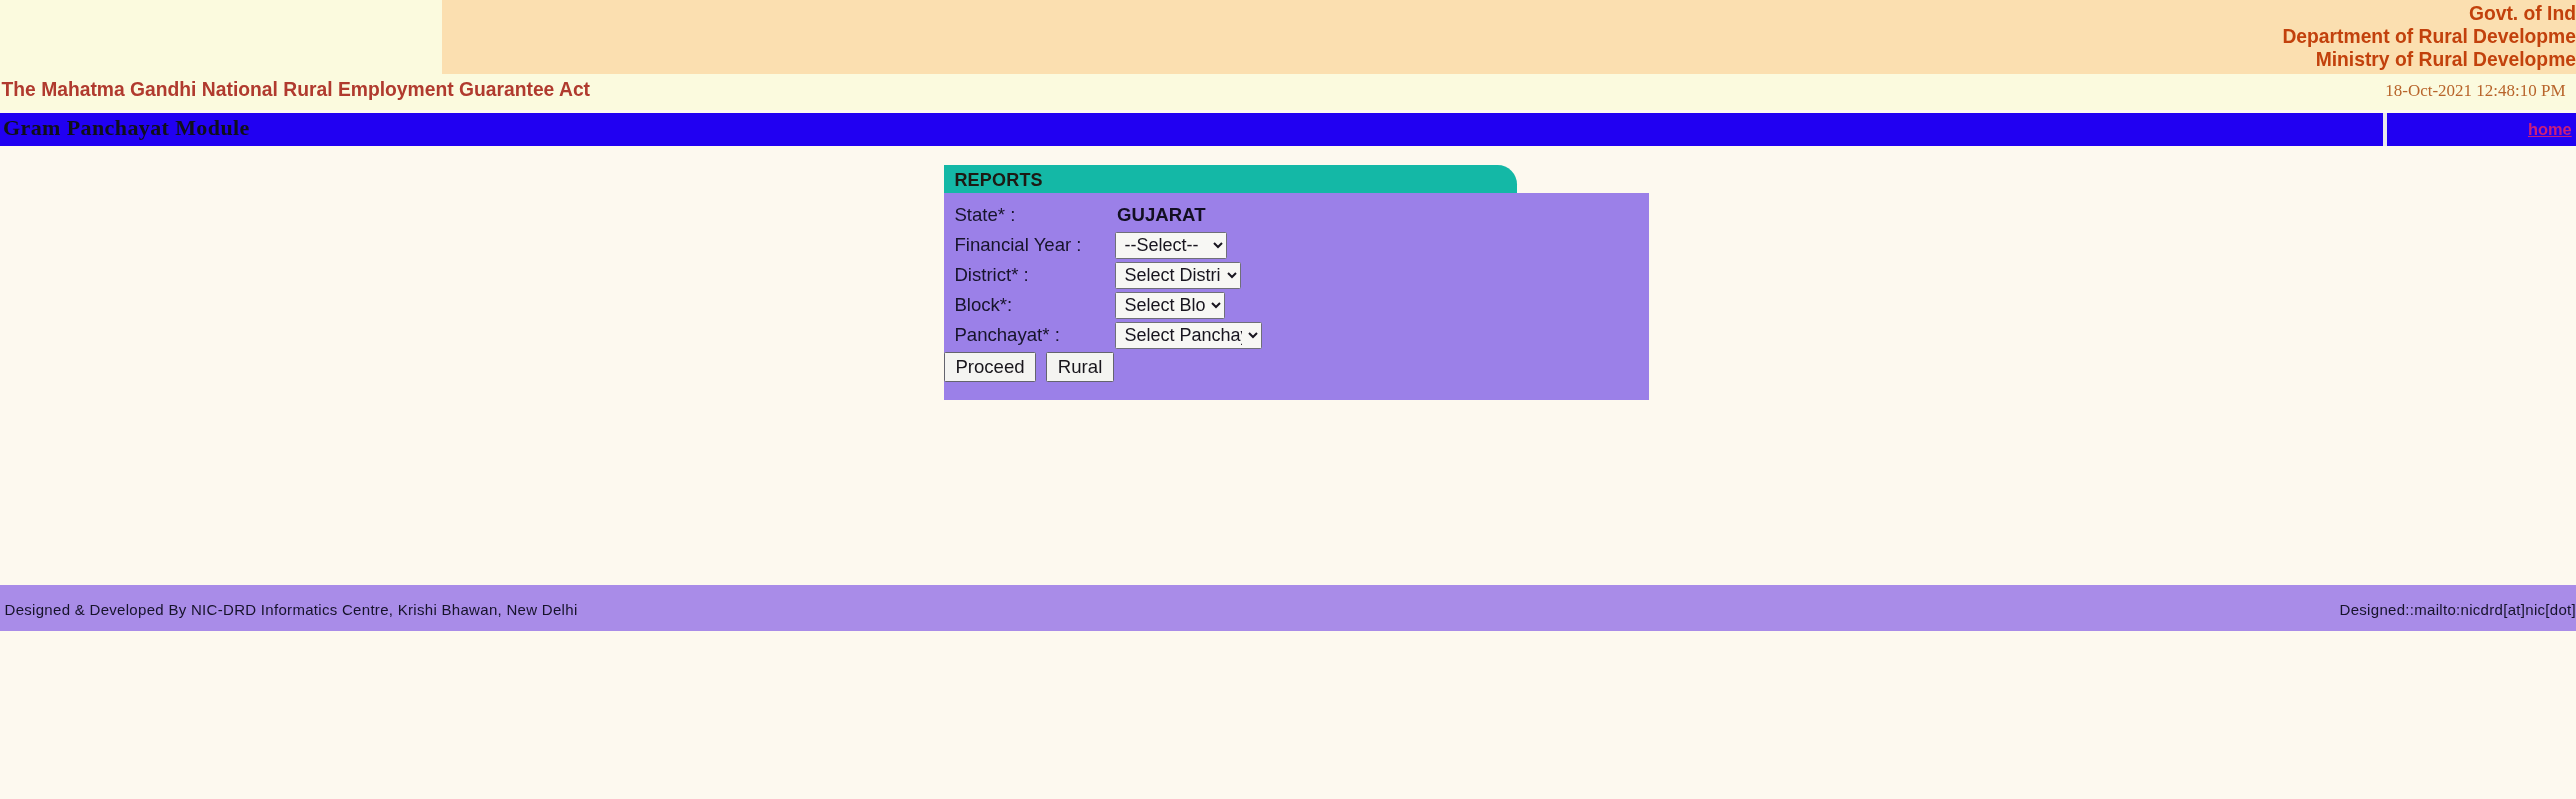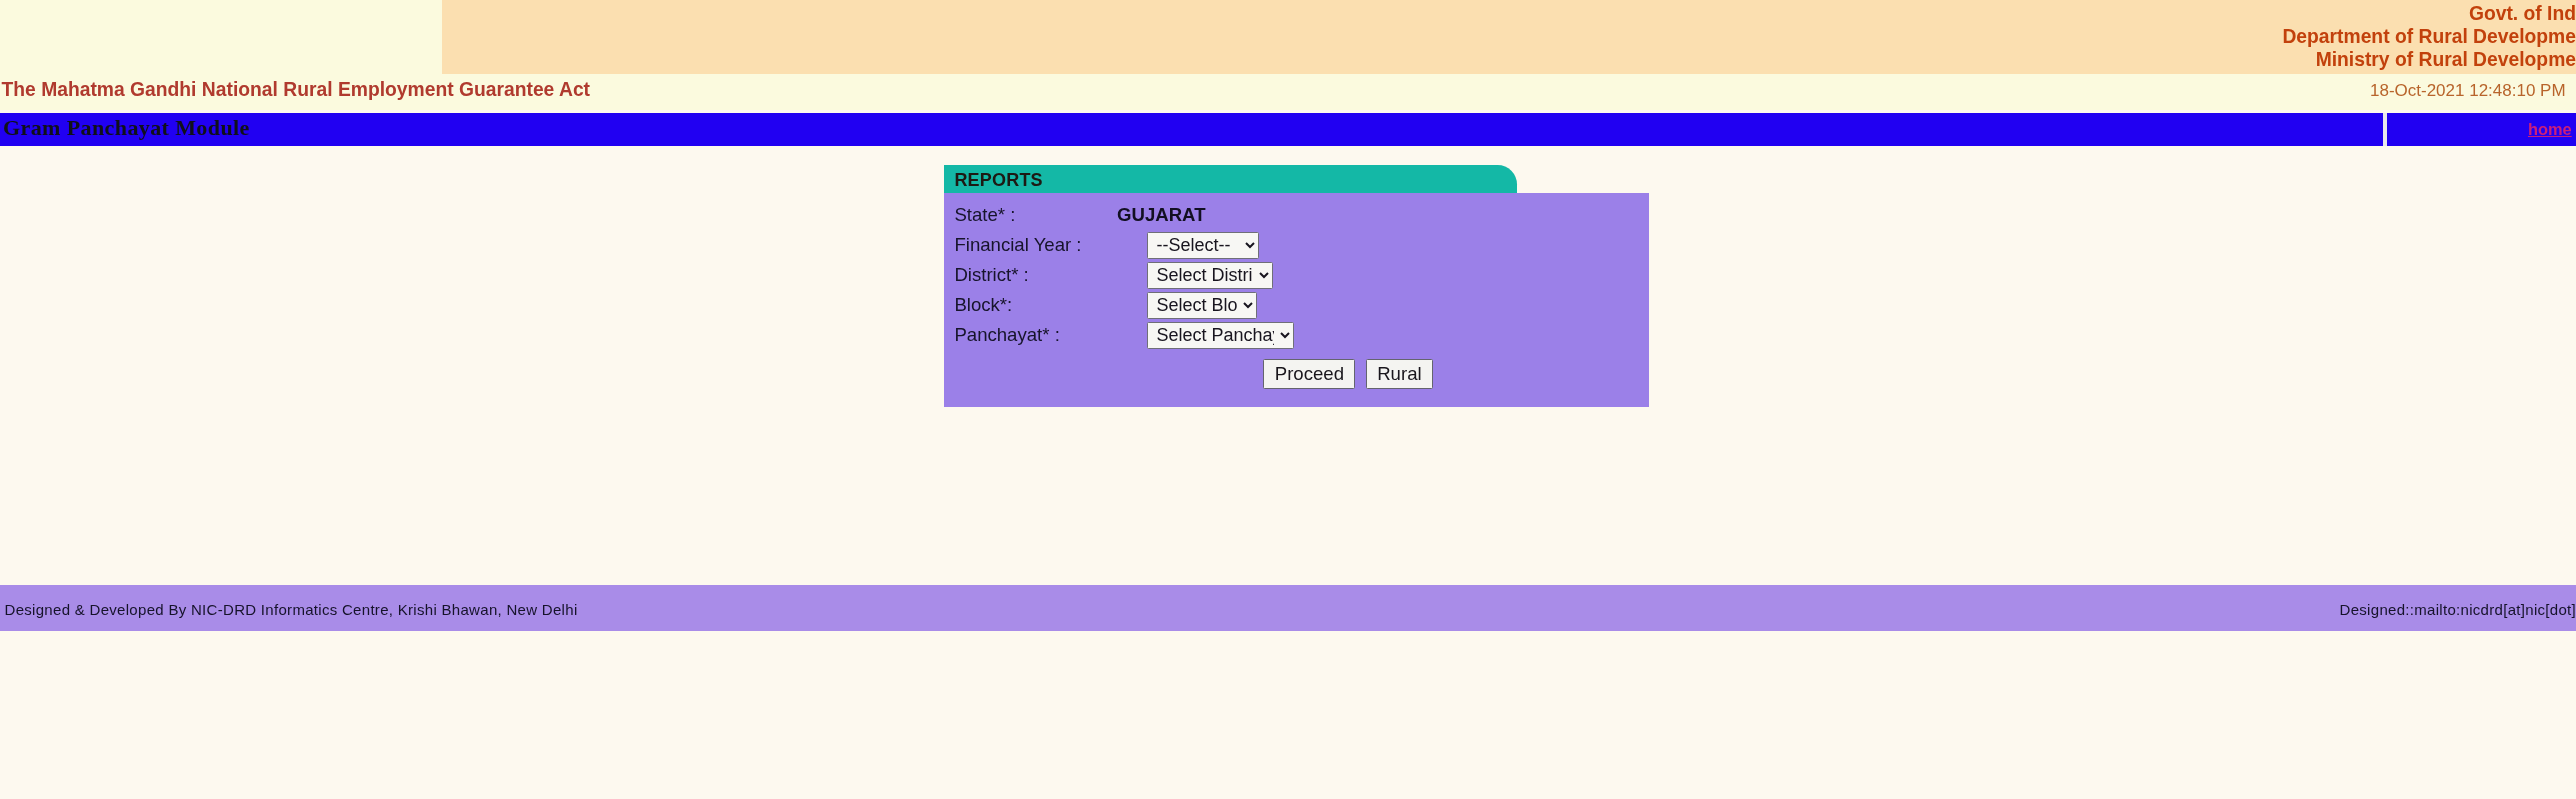--- a/index.html
+++ b/index.html
@@ -58,21 +58,21 @@
     left: 1.5px; top: 5.2px;
     font-family: "Liberation Sans", sans-serif;
     font-weight: bold;
     font-size: 19.3px;
     color: #b03a2e;
     white-space: nowrap;
   }
   .act-datetime {
     position: absolute;
     right: 10.4px; top: 7.4px;
-    font-family: Liberation Sans, sans-serif;
+    font-family: Liberation Serif, serif;
     font-size: 17px;
     color: #b8642b;
     white-space: nowrap;
     margin-left: 48px;
   }
 
   
   .navbar {
     position: absolute;
     left: 0; top: 113px;
@@ -157,40 +157,40 @@
     white-space: nowrap;
   }
   .form-value {
     font-family: "Liberation Sans", sans-serif;
     font-size: 18.6px;
     font-weight: bold;
     color: #120f22;
     padding-left: 18px;
     white-space: nowrap;
   }
-  .form-field { padding-left: 16px; margin-left: 32px; }
+  .form-field { padding-left: 16px; }
 
   select.sel {
     font-family: "Liberation Sans", sans-serif;
     font-size: 18px;
     color: #18151f;
     background: #f7f7f4;
     border: 0.7px solid #6f6f78;
     border-radius: 1.5px;
     padding: 0.7px 3px 1.5px 4.5px;
     height: 27px;
     box-sizing: border-box;
     cursor: pointer;
   }
 
   .btn-row {
     display: flex;
-    justify-content: flex-end;
+    justify-content: flex-start;
     gap: 10.4px;
-    margin-top: 9px;
+    margin-top: 2px;
     padding-right: 216px;
   }
   button.btn {
     font-family: "Liberation Sans", sans-serif;
     font-size: 18.6px;
     color: #19161c;
     background: #f4f4f1;
     border: 0.7px solid #64646e;
     border-radius: 1.5px;
     padding: 2.2px 10.4px 3.7px 10.4px;

